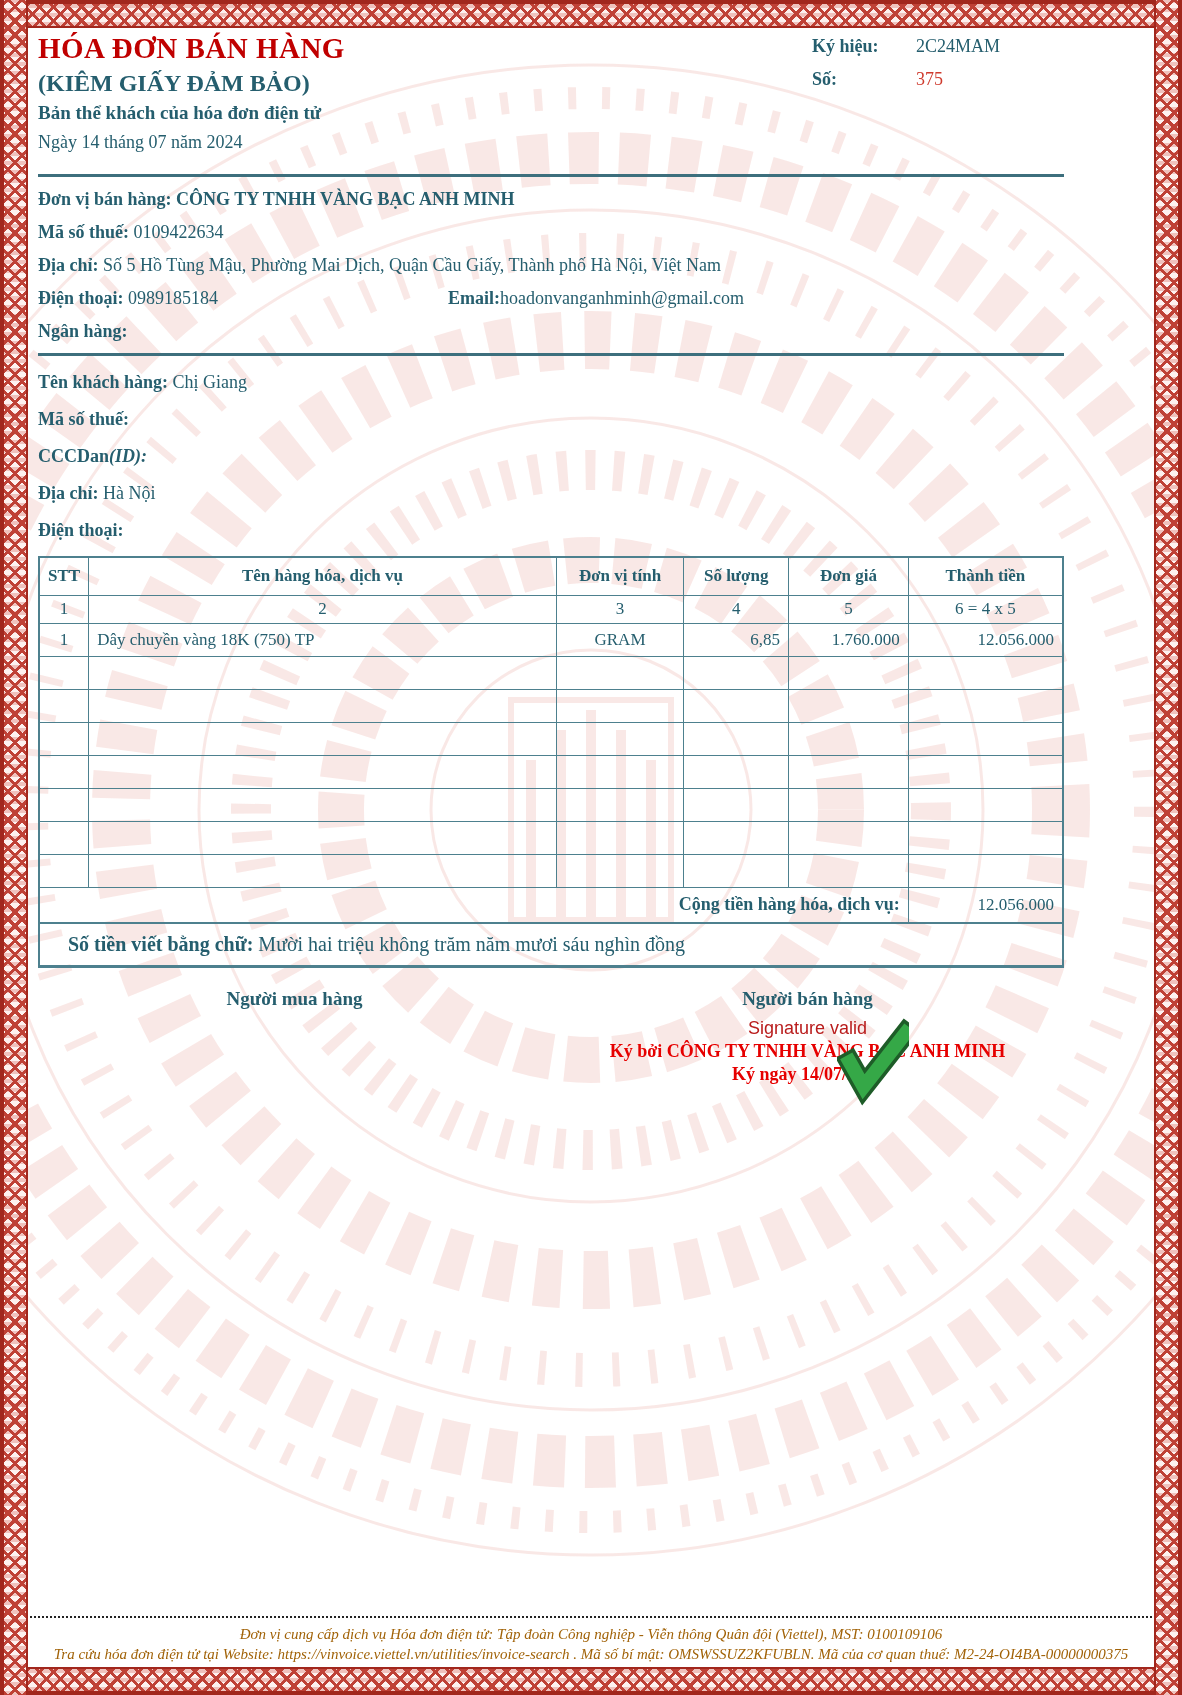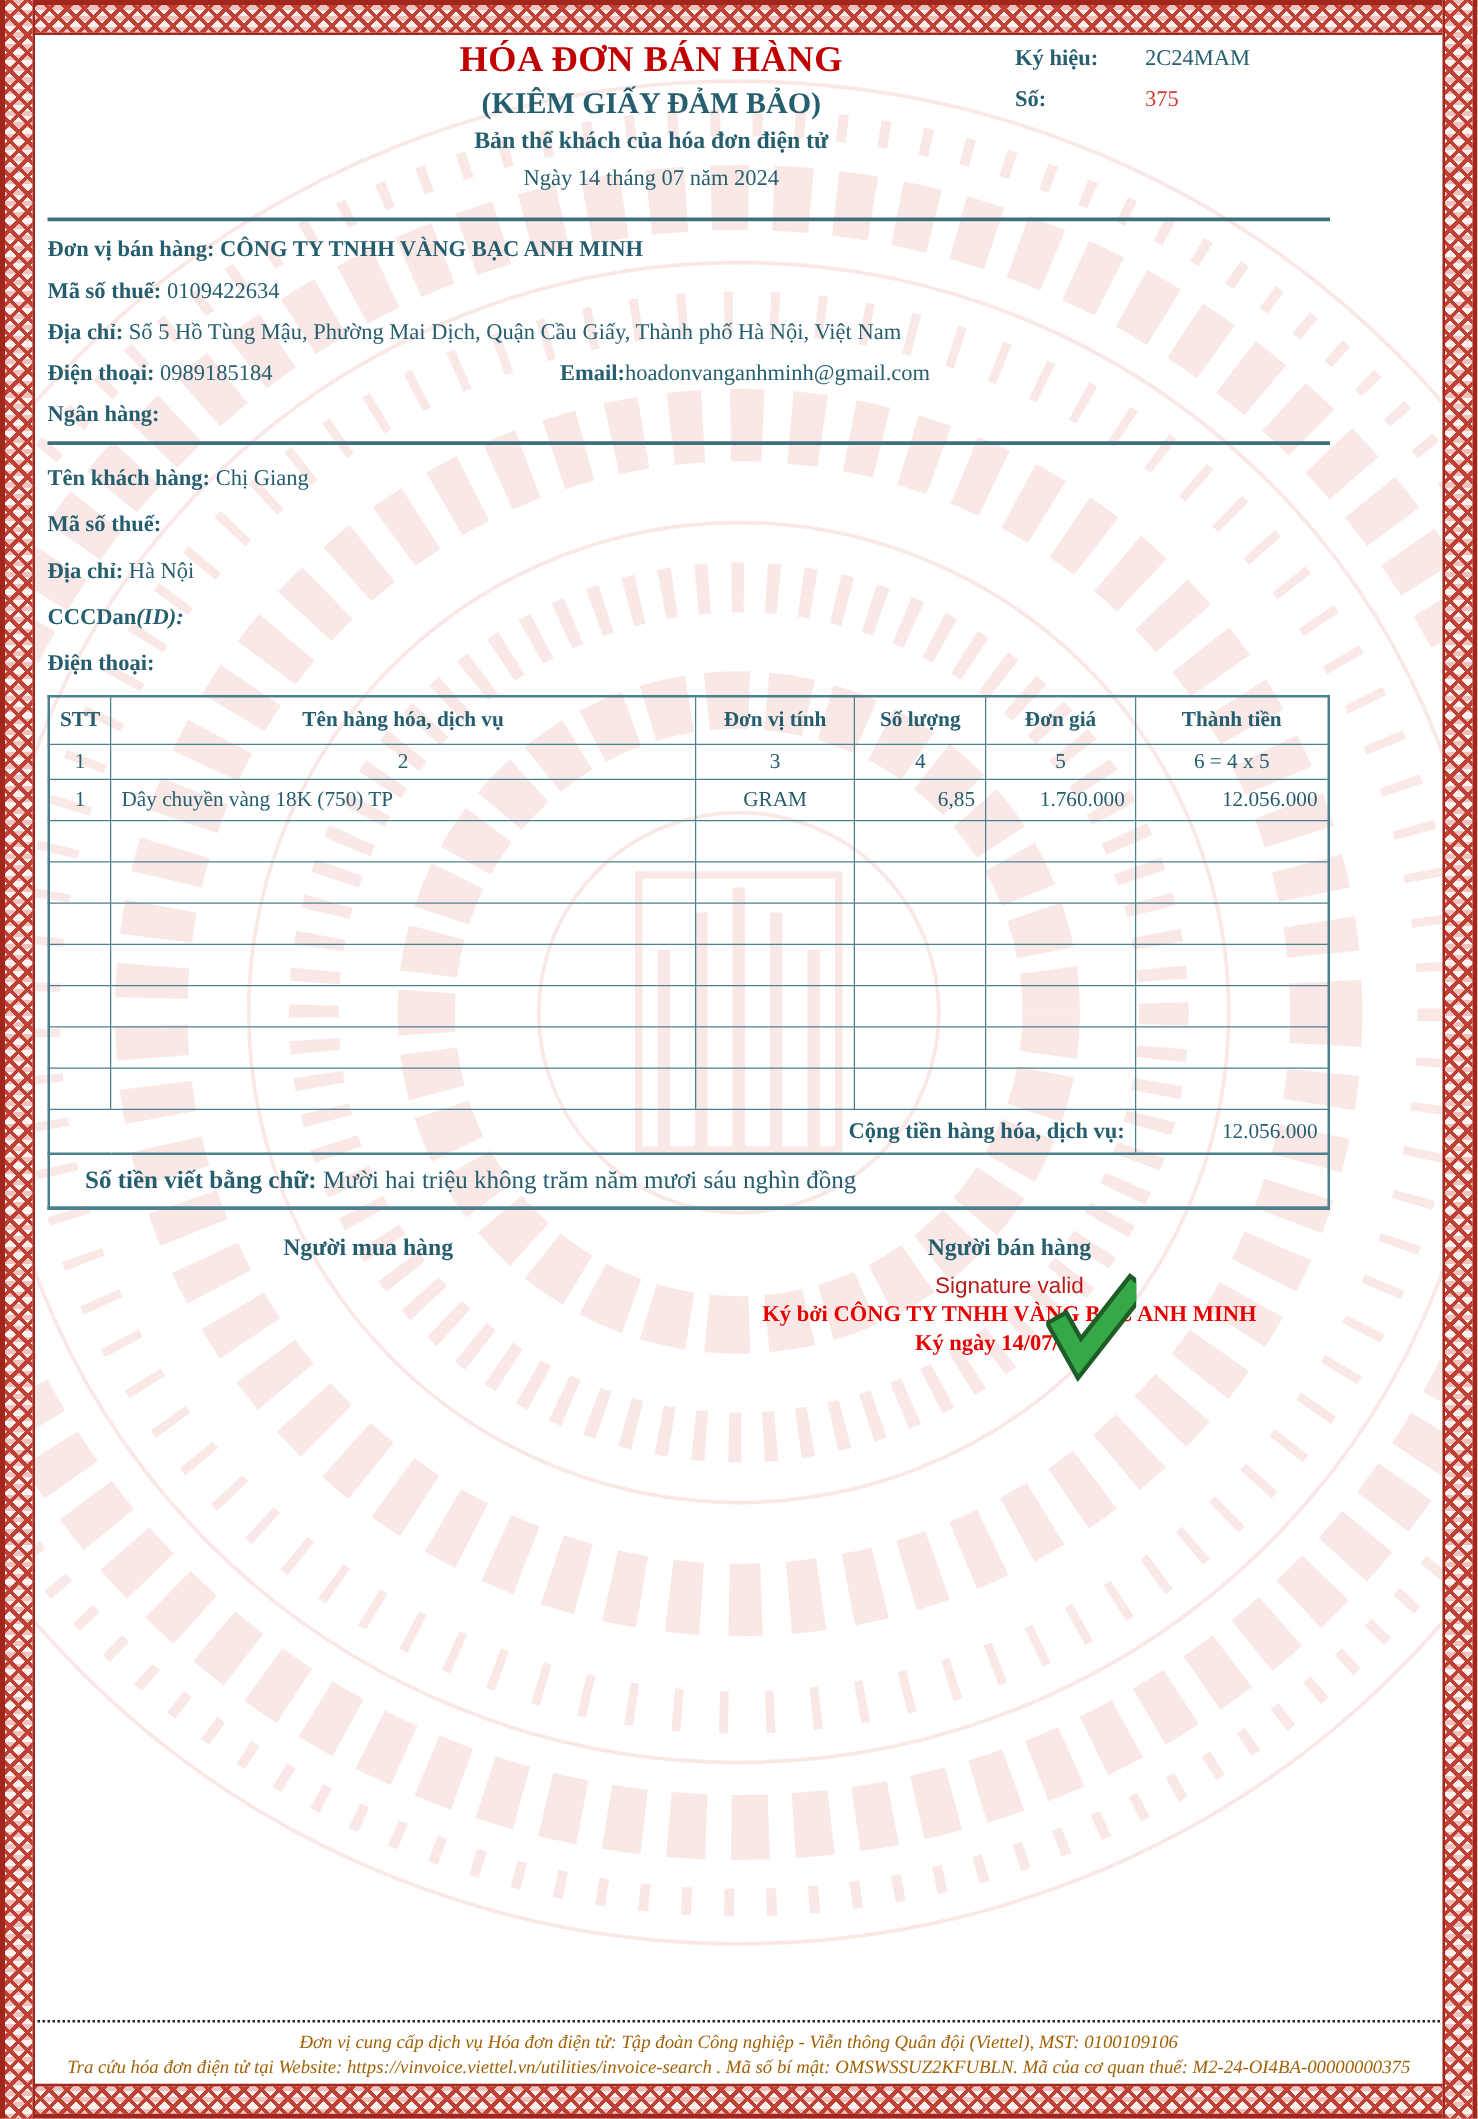--- a/index.html
+++ b/index.html
@@ -19,21 +19,21 @@
   }
   .lace.top    { top:0; left:0; right:0; height:28px; border-top:4px solid #a1271d; border-bottom:2px solid #a1271d; }
   .lace.bottom { bottom:0; left:0; right:0; height:28px; border-bottom:4px solid #a1271d; border-top:2px solid #a1271d; }
   .lace.left   { top:0; bottom:0; left:0; width:28px; border-left:4px solid #a1271d; border-right:2px solid #a1271d; }
   .lace.right  { top:0; bottom:0; right:0; width:28px; border-right:4px solid #a1271d; border-left:2px solid #a1271d; }
   
   .watermark { position:absolute; inset:0; z-index:0; pointer-events:none; }
   
   .content { position:absolute; left:38px; top:26px; width:1026px; z-index:2; }
   .hdr { position:relative; min-height:136px; }
-  .hdr-center { width:100%; text-align:center; padding-right:60px;font-family:Liberation Serif, serif; }
+  .hdr-center { width:100%; text-align:left; padding-right:60px;font-family:Liberation Serif, serif; }
   .title { font-size:29px; font-weight:bold; color:#c00000; letter-spacing:.5px; margin-top:6px; }
   .subtitle { font-size:24px; font-weight:bold; margin-top:5px; }
   .disp-note { font-size:19px; font-weight:bold; margin-top:5px; }
   .date-line { font-size:18px; margin-top:8px; }
   .meta { position:absolute; right:0; top:4px; width:252px; font-size:18px; }
   .meta-row { display:flex; margin-bottom:12px; }
   .meta-row .lbl { width:104px; font-weight:bold; }
   .meta-red { color:#cf3b2e; }
   .rule { border:none; border-top:3px solid #3d6f7d; margin:6px 0 4px 0; }
   .field { margin:11px 0; font-size:18px; line-height:22px; }
@@ -131,22 +131,22 @@
     <div class="field two-col">
       <div class="c2"><b>Ngân hàng:</b> <span></span></div>
     </div>
   </div>
 
   <hr class="rule">
 
   <div class="buyer">
     <div class="field"><b>Tên khách hàng:</b> <span>Chị Giang</span></div>
     <div class="field"><b>Mã số thuế:</b> <span></span></div>
+    <div class="field"><b>CCCDan</b><b><i>(ID):</i></b> <span></span></div>
     <div class="field"><b>Địa chỉ:</b> <span>Hà Nội</span></div>
-    <div class="field"><b>CCCDan</b><b><i>(ID):</i></b> <span></span></div>
     <div class="field"><b>Điện thoại:</b> <span></span></div>
   </div>
 
   <table class="items">
     <colgroup>
       <col style="width:48px">
         <col style="width:470px">
         <col style="width:128px">
       <col style="width:105px">
         <col style="width:120px">

